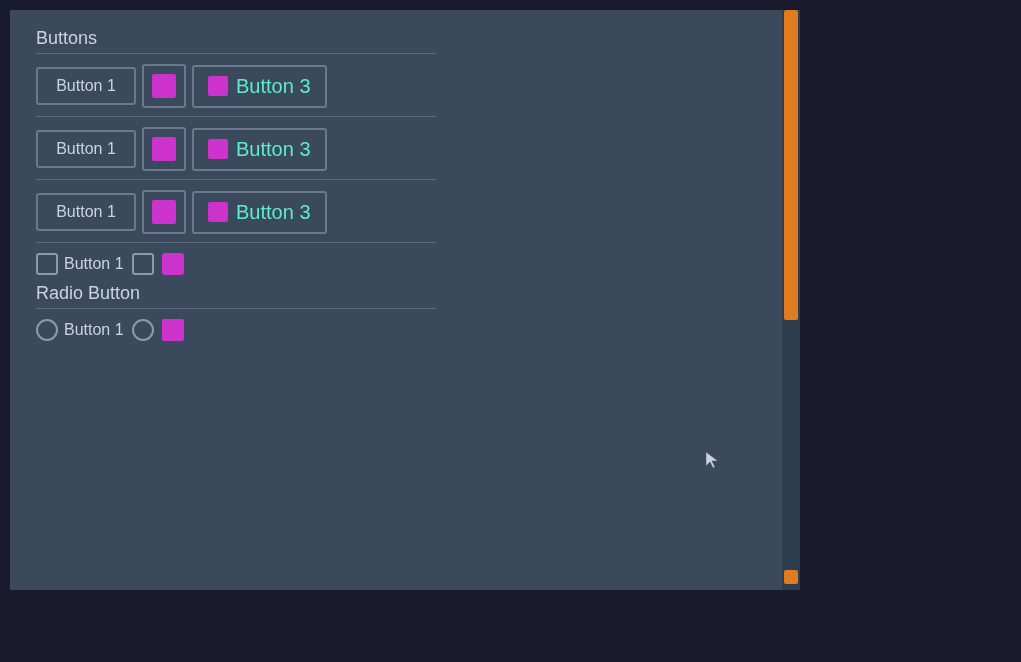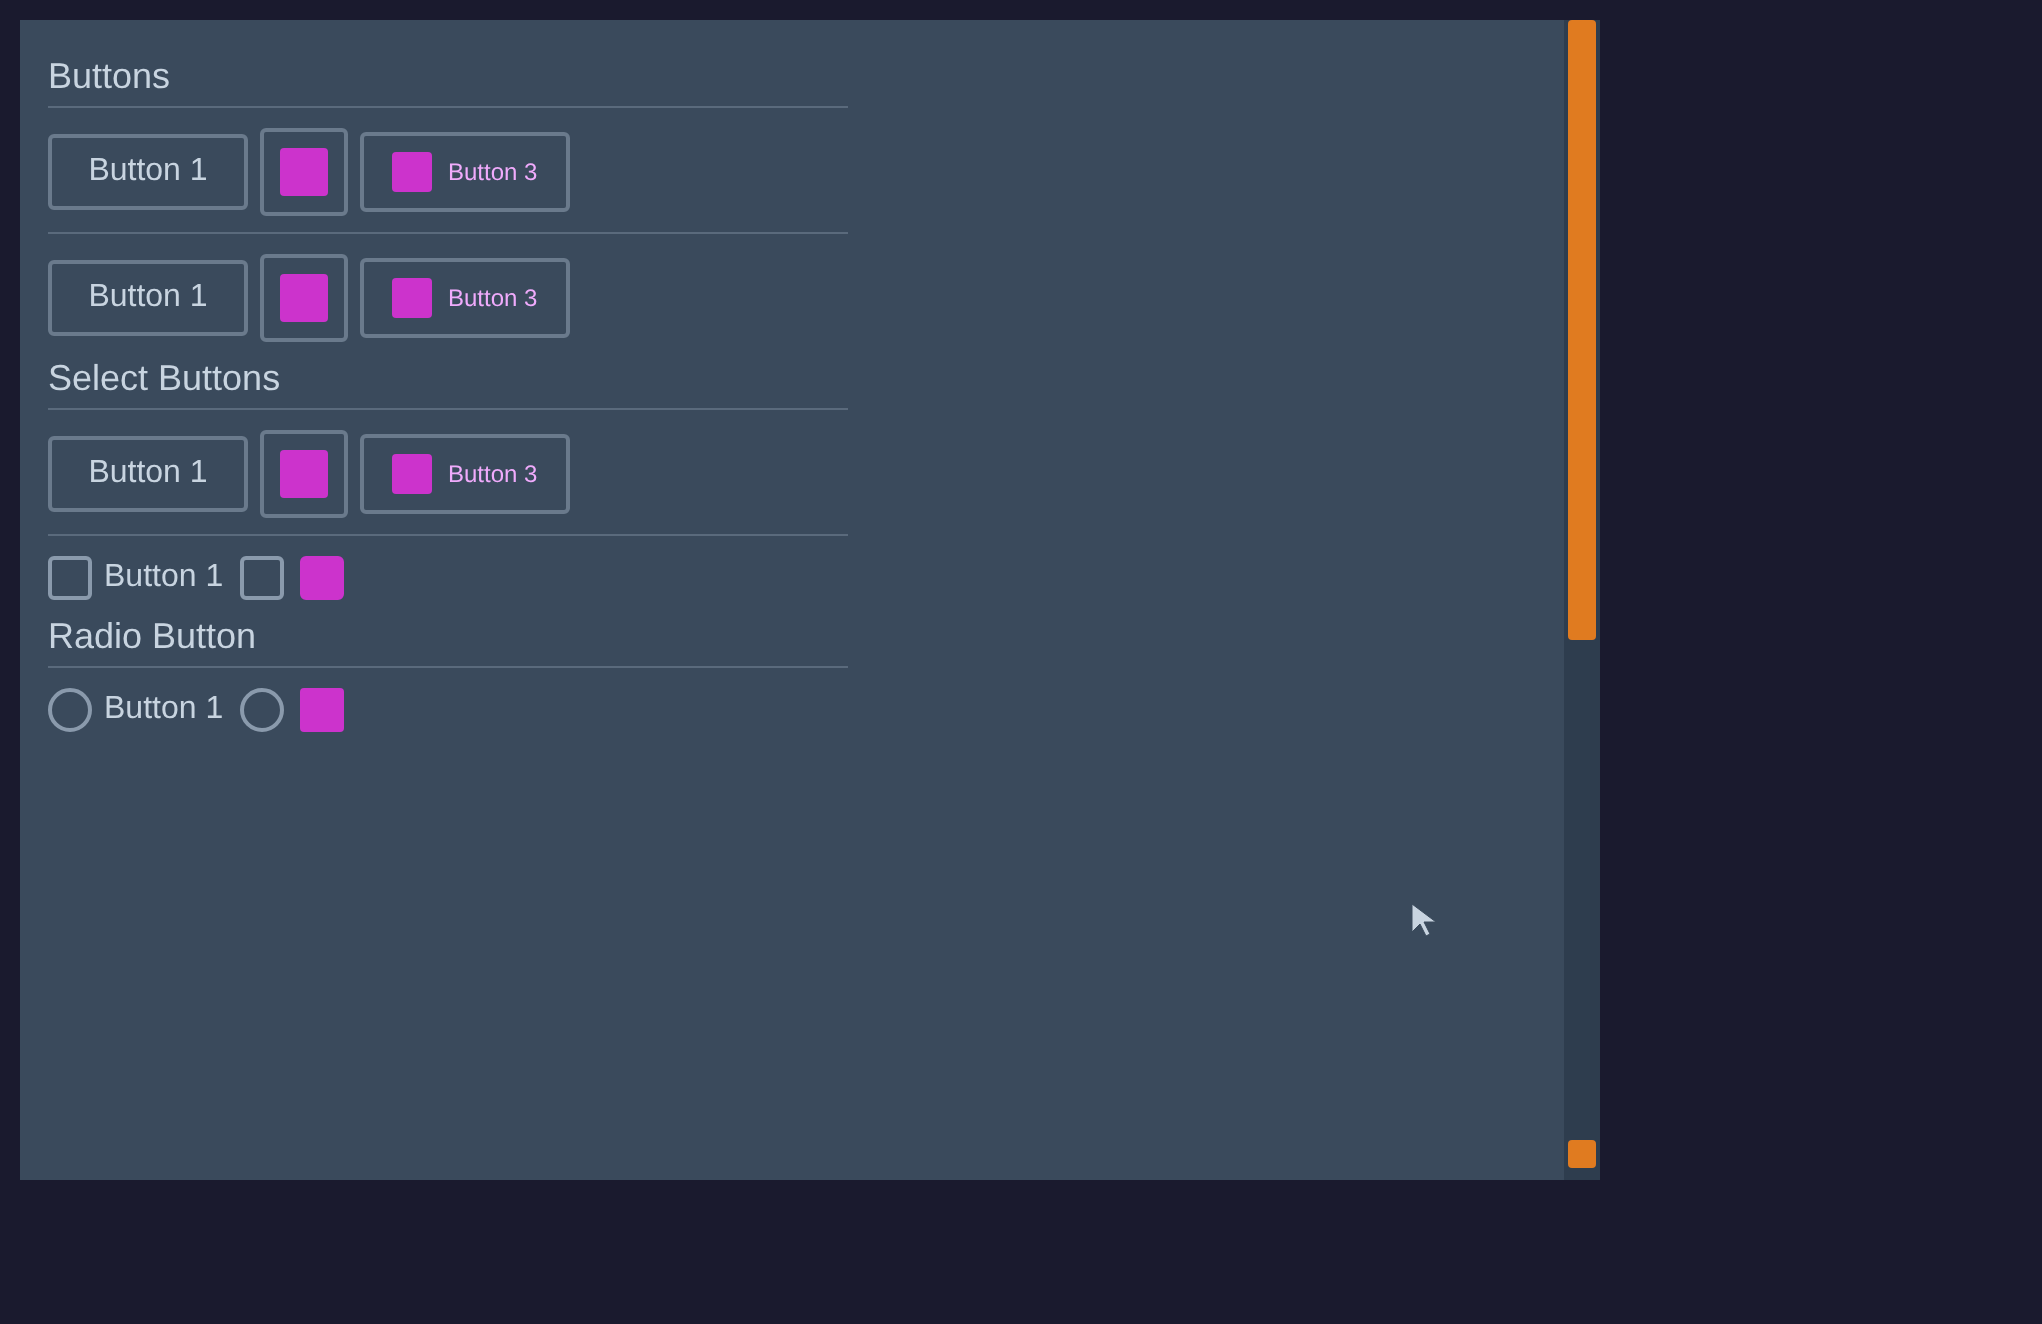--- a/index.html
+++ b/index.html
@@ -25,20 +25,21 @@
       position: relative;
       margin: 10px;
       overflow: hidden;
     }
 
     .content-area {
       width: calc(100% - 18px);
       height: 100%;
       overflow: hidden;
       padding: 10px 14px;
+      margin-left: 12px;
     }
 
     
     .scrollbar-track {
       position: absolute;
       right: 0;
       top: 0;
       width: 18px;
       height: 100%;
       background: #2e3d4e;
@@ -122,22 +123,22 @@
       width: 24px;
       height: 24px;
       background: #cc33cc;
       border-radius: 2px;
     }
 
     
     .btn-icon-text {
       background: transparent;
       border: 2px solid #6a7a8c;
-      color: #f0abfc;
-      font-size: 12px;
+      color: #5eead4;
+      font-size: 20px;
       padding: 8px 14px;
       cursor: pointer;
       border-radius: 3px;
       display: flex;
       align-items: center;
       gap: 8px;
     }
 
     .btn-icon-text .icon-square {
       width: 20px;
@@ -253,21 +254,20 @@
           <div class="icon-square"></div>
         </button>
         <button class="btn-icon-text">
           <div class="icon-square"></div>
           <span>Button 3</span>
         </button>
       </div>
     </div>
 
     <div>
-      <div class="section-title">Select Buttons</div>
       <hr class="section-divider">
       <div class="button-row">
         <button class="btn-text">Button 1</button>
         <button class="btn-icon">
           <div class="icon-square"></div>
         </button>
         <button class="btn-icon-text">
           <div class="icon-square"></div>
           <span>Button 3</span>
         </button>

